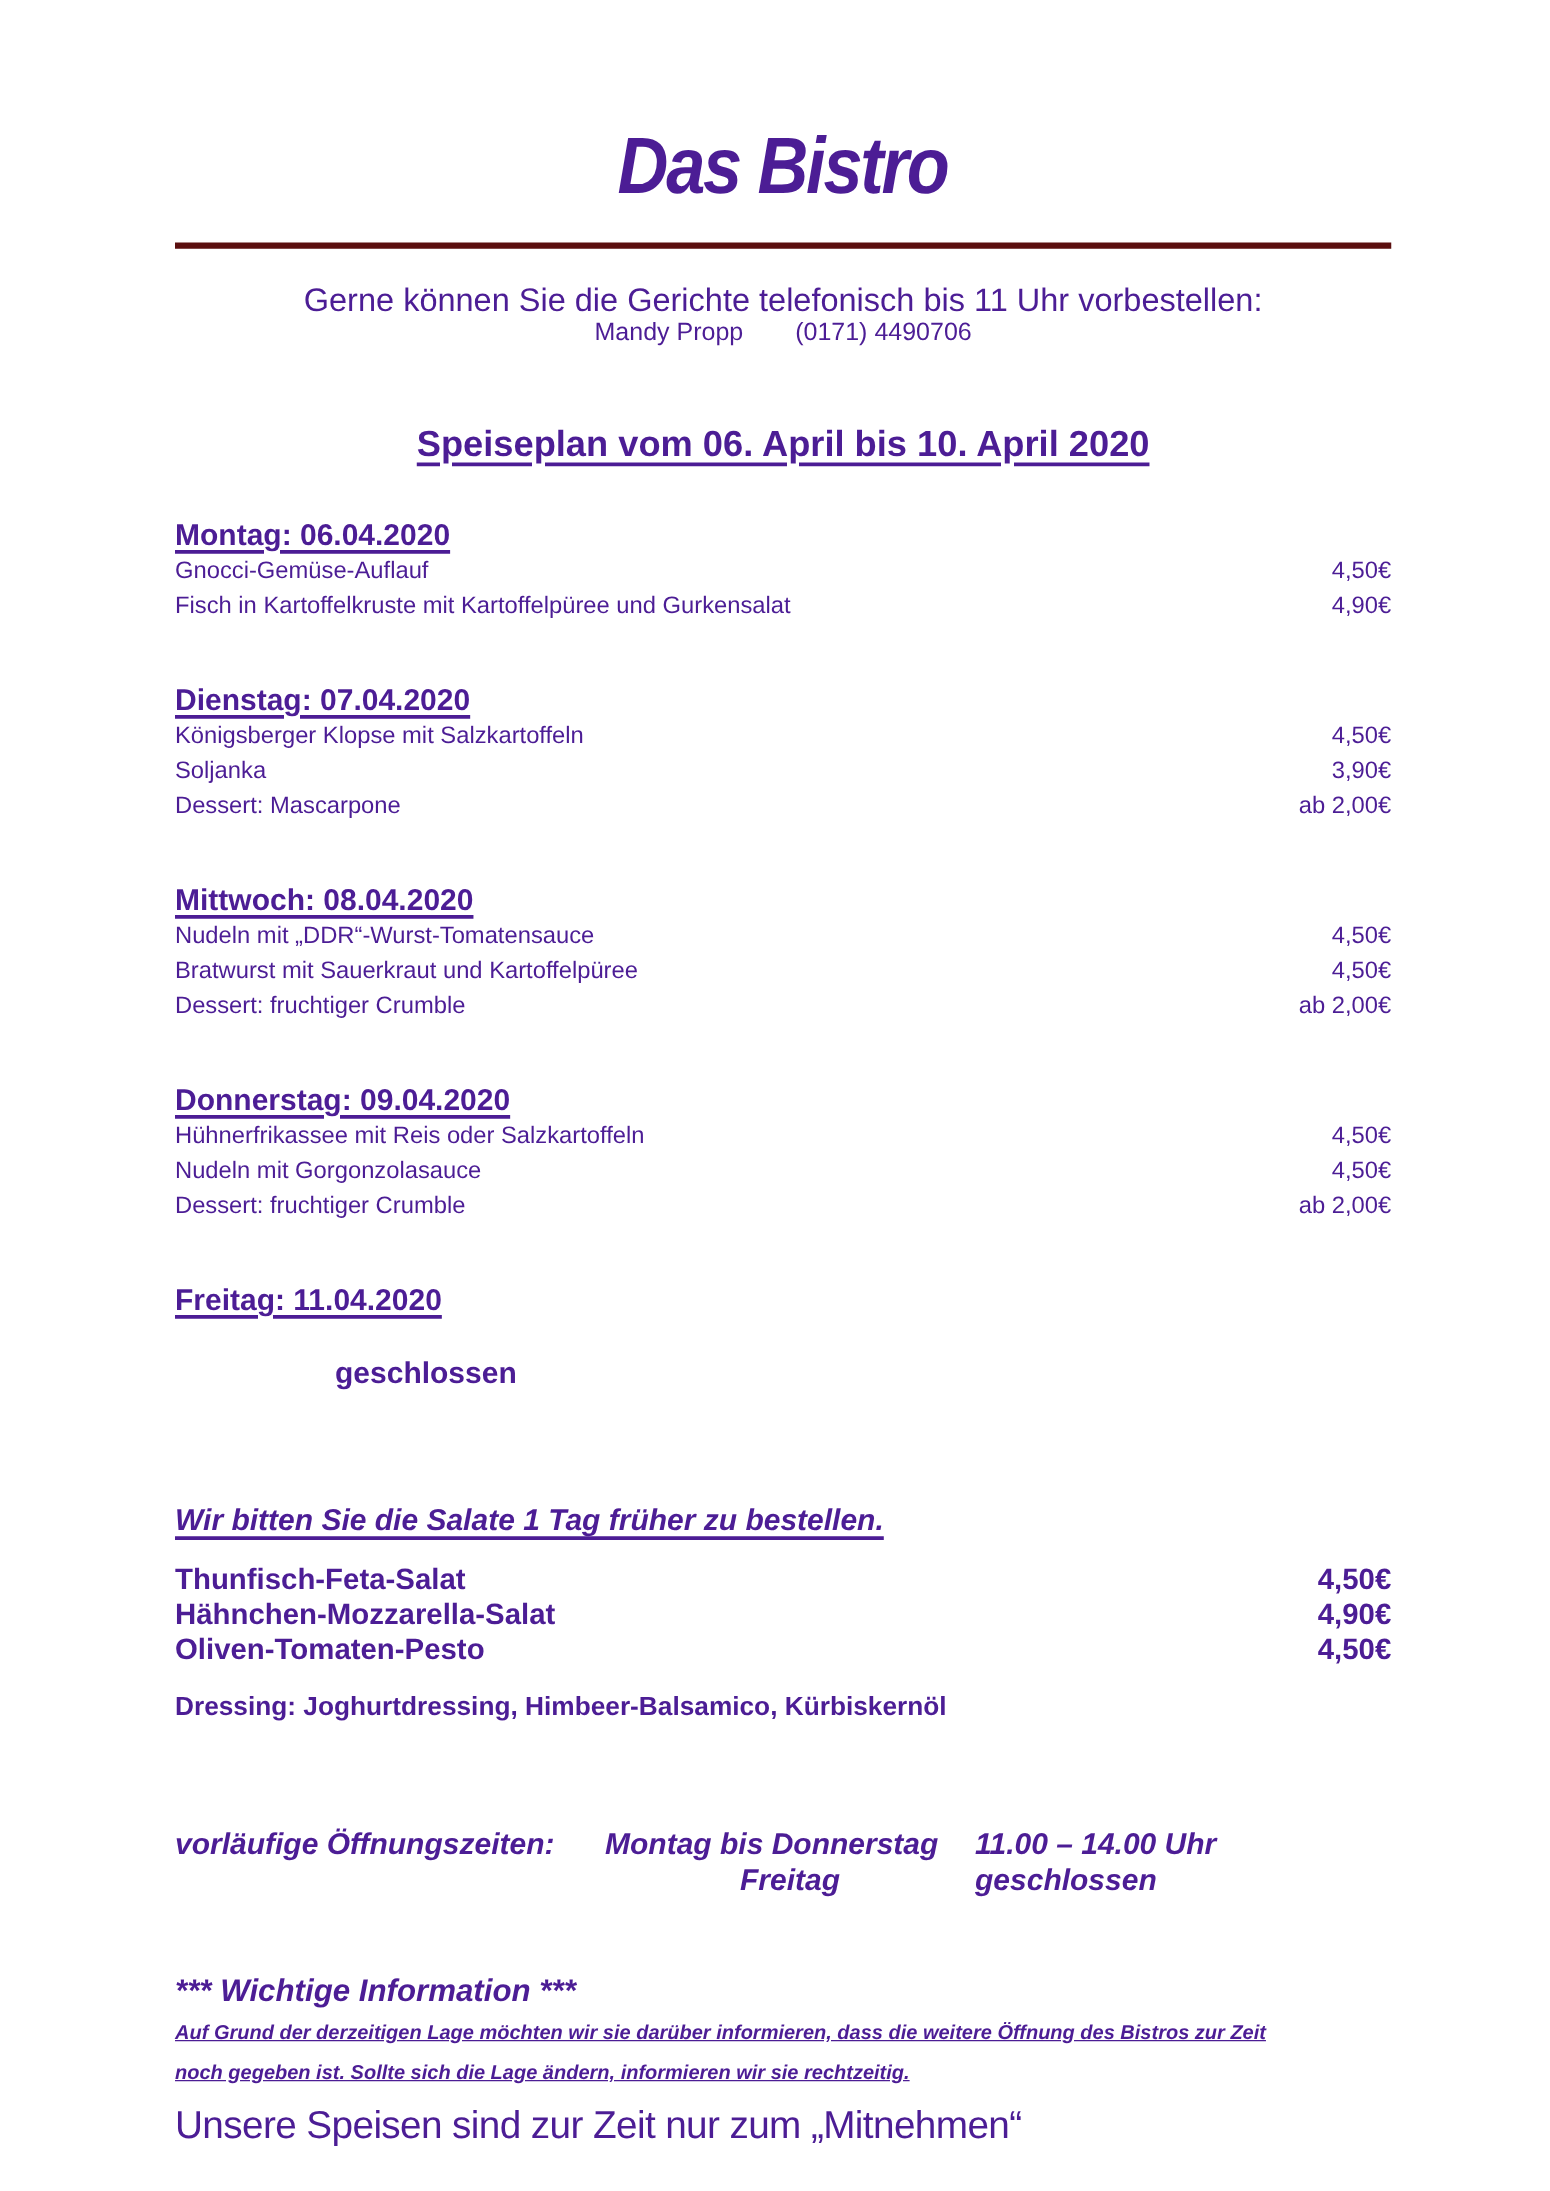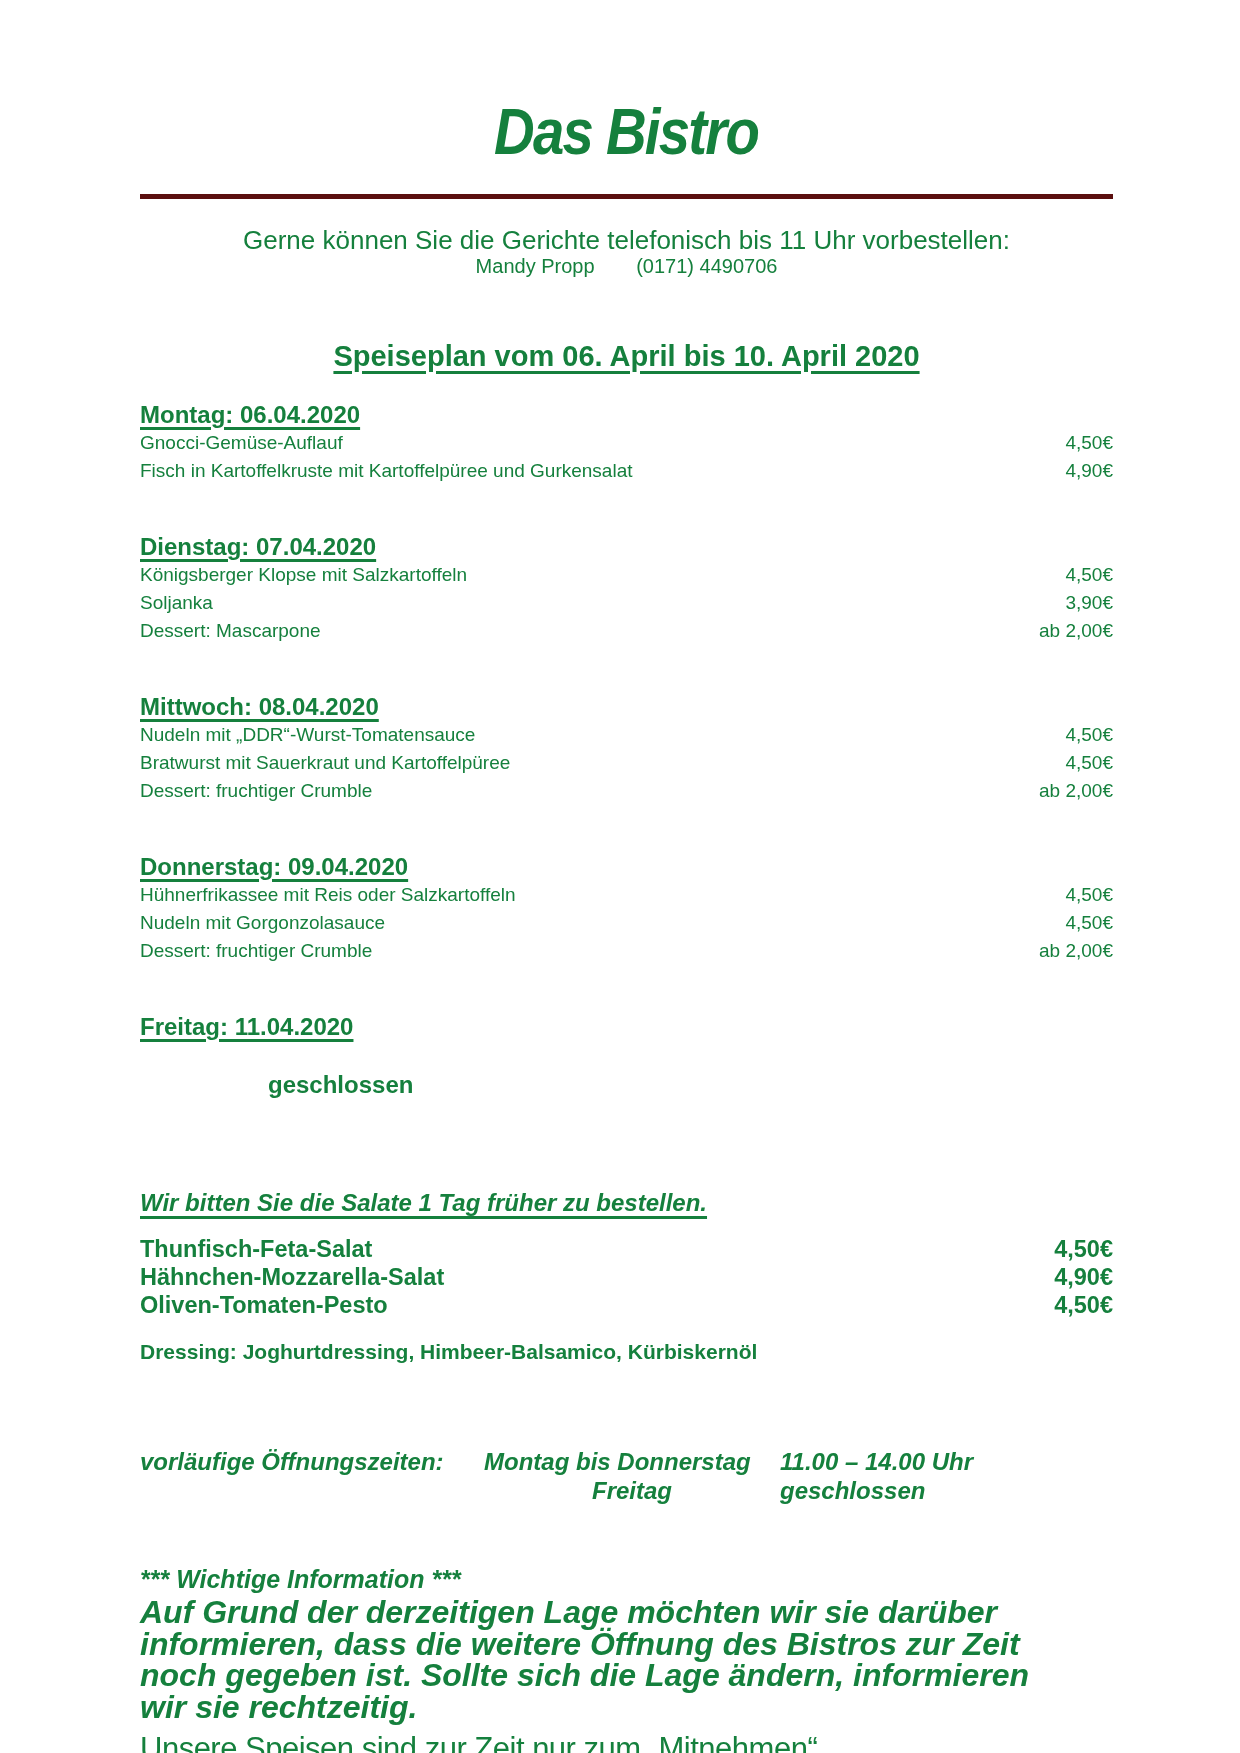--- a/index.html
+++ b/index.html
@@ -2,21 +2,21 @@
 <html lang="de"><head>
 <meta charset="utf-8">
 <style>
   * { margin: 0; padding: 0; box-sizing: border-box; }
   html, body { background: #ffffff; }
   .page {
     position: relative;
     width: 1240px;
     height: 1753px;
     background: #ffffff;
-    color: #15803d;
+    color: #4c1d95;
     font-family: "Liberation Sans", "DejaVu Sans", sans-serif;
     overflow: hidden;
   }
   .content {
     position: absolute;
     left: 140px;
     right: 127px;
     top: 0;
   }
   
@@ -55,21 +55,21 @@
   .menu-heading {
     margin-top: 62px;
     text-align: center;
     font-size: 29px;
     line-height: 34px;
     font-weight: bold;
     text-decoration: underline;
     text-decoration-thickness: 3px;
     text-underline-offset: 5px;
   }
-  .days { margin-top: 28px; }
+  .days { margin-top: 42px; }
   .day-section { margin-bottom: 48px; }
   .day-heading {
     font-size: 24px;
     line-height: 28px;
     font-weight: bold;
     text-decoration: underline;
     text-decoration-thickness: 2.5px;
     text-underline-offset: 4px;
     display: inline-block;
   }
@@ -133,24 +133,25 @@
     margin-top: 60px;
     text-align: left;
     font-size: 25px;
     line-height: 28px;
     font-weight: bold;
     font-style: italic;
   }
   .info-body {
     margin-top: 4px;
     max-width: 912px;
-    font-size: 32px;
+    font-size: 16px;
     line-height: 31.5px;
     font-weight: bold;
     font-style: italic;
+    text-decoration: underline;
   }
   .takeaway {
     margin-top: 8px;
     font-size: 31px;
     line-height: 36px;
     font-weight: normal;
     letter-spacing: -0.5px;
   }
 </style>
 </head>

